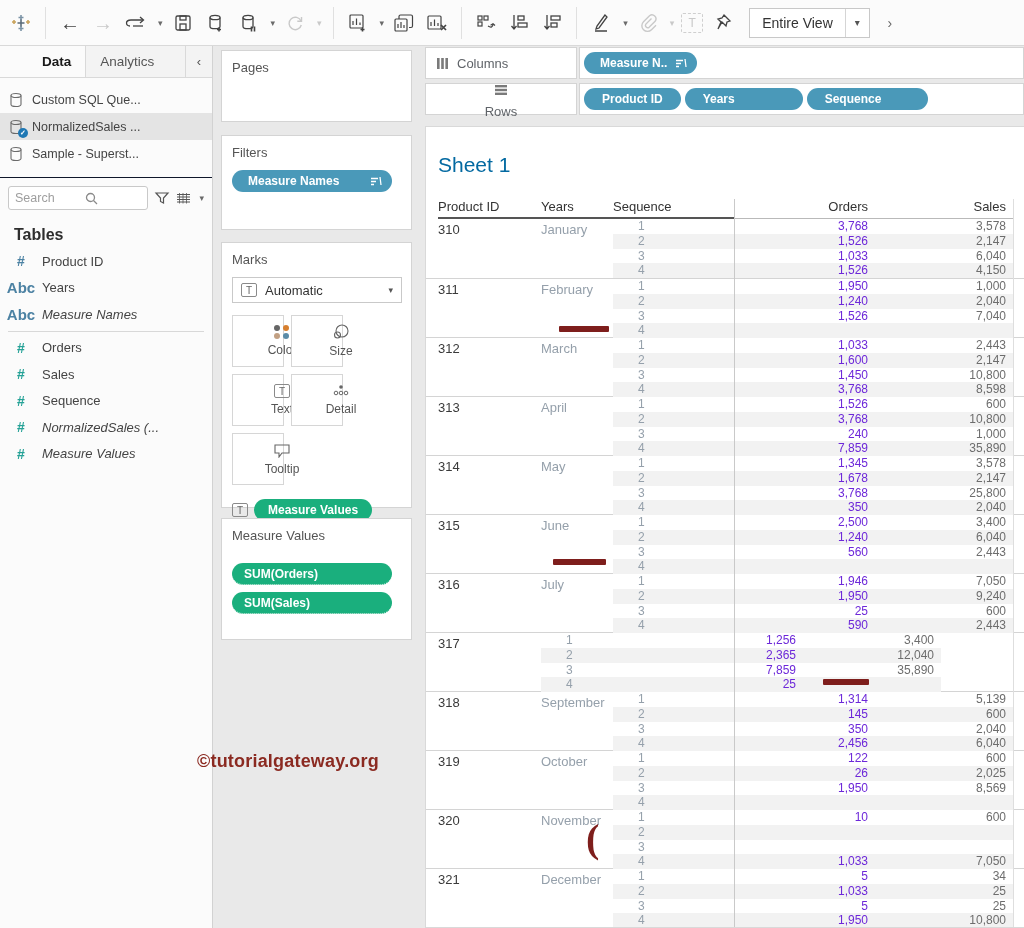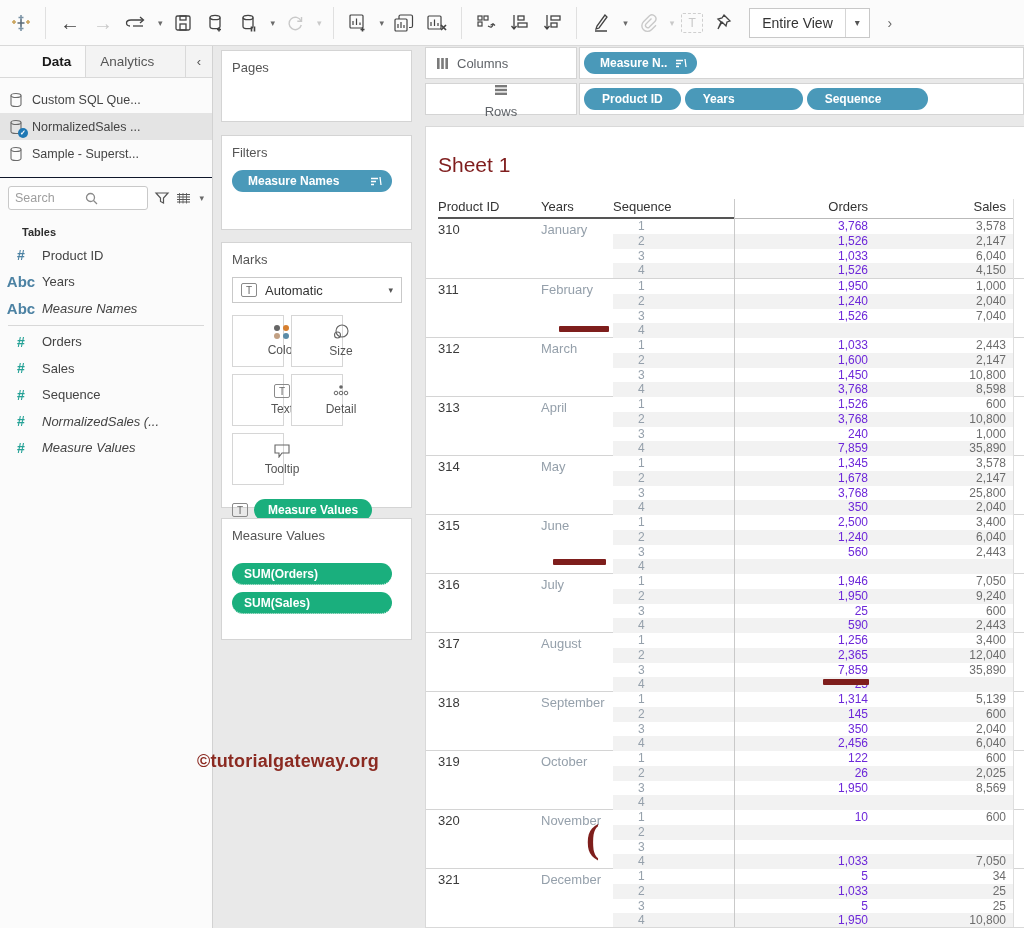--- a/index.html
+++ b/index.html
@@ -30,21 +30,21 @@
   #datasource-list { padding:8px 0 10px 0; border-bottom:1px solid #0f172a; }
   .ds-row { height:27px; display:flex; align-items:center; padding:0 8px; gap:8px; font-size:12.5px; color:#444; cursor:pointer; position:relative; }
   .ds-row.selected { background:#e4e4e4; }
   .ds-ico { position:relative; width:16px; height:16px; }
   .ds-badge { position:absolute; right:-4px; bottom:-3px; width:10px; height:10px; background:#1f78b4; border-radius:50%; color:#fff; font-size:7px; line-height:10px; text-align:center; font-weight:bold; }
   #search-row { display:flex; align-items:center; padding:8px 8px 6px 8px; gap:6px; }
   #search-box { flex:1; height:24px; border:1px solid #c9c9c9; border-radius:3px; background:#fff; display:flex; align-items:center; padding:0 6px; }
   #search-box input { border:none; outline:none; width:70px; font-size:12.5px; color:#333; font-family:"Liberation Sans",sans-serif; background:transparent; }
   #search-box input::placeholder { color:#9e9e9e; }
   .side-tool { color:#555; cursor:pointer; display:flex; align-items:center; }
-  #tables-header { font-size:11px; font-weight:bold; color:#2d2d2d; padding:10px 10px 4px 22px; }
+  #tables-header { font-size:16px; font-weight:bold; color:#2d2d2d; padding:10px 10px 4px 14px; }
   .field-row { height:26.5px; display:flex; align-items:center; padding:0 6px; gap:6px; cursor:pointer; }
   .field-ico { width:30px; text-align:center; font-size:15px; font-weight:bold; }
   .field-ico.dim { color:#4c82a3; }
   .field-ico.meas { color:#26a297; }
   .field-ico.hash { font-size:14px; }
   .field-label { font-size:13px; color:#444; }
   .field-label.it { font-style:italic; }
   .field-divider { height:1px; background:#d8d8d8; margin:3px 8px; }
 
   
@@ -77,21 +77,21 @@
   
   .shelf-label-box { position:absolute; left:425px; width:152px; height:32px; background:#fff; border:1px solid #d4d4d4; display:flex; align-items:center; gap:8px; padding:0 10px; font-size:13px; color:#5f6368; }
   .shelf-pill-box { position:absolute; left:579px; width:445px; height:32px; background:#fff; border:1px solid #d4d4d4; display:flex; align-items:center; gap:4px; padding:0 4px; overflow:hidden; }
   #columns-label { top:47px; } #columns-pills { top:47px; }
   #rows-label { top:83px;flex-direction:column; } #rows-pills { top:83px; }
   .shelf-pill-box .pill { padding:0 18px; }
   .shelf-pill-box .pill.hasico { padding:0 10px 0 16px; }
 
   
   #sheet { position:absolute; left:425px; top:126px; width:599px; height:802px; background:#fff; border:1px solid #d9d9d9; border-right:none; overflow:hidden; }
-  #sheet-title { font-size:21px; color:#7f1d1d; padding:26px 8px 0 12px; height:72px; }
+  #sheet-title { font-size:21px; color:#0369a1; padding:26px 8px 0 12px; height:72px; }
   #thead { display:flex; height:20px; padding-left:12px; font-size:13px; color:#333; }
   .h-dim { display:flex; border-bottom:2px solid #555; }
   .h-meas { display:flex; border-bottom:1px solid #b9b9b9; }
   .h-pid { width:103px; } .h-years { width:72px; } .h-seq { width:121px; }
   .h-ord { width:142px; text-align:right; padding-right:8px; }
   .h-sal { width:137px; text-align:right; padding-right:7px; }
   .tgroup { display:flex; height:59px; padding-left:12px; }
   .tgroup.bt { border-top:1px solid #d4d4d4; }
   .c-pid { width:103px; font-size:13px; color:#3a3a3a; padding-top:3px; }
   .c-years { width:72px; font-size:13px; color:#95a0ab; padding-top:3px; }
@@ -659,21 +659,20 @@
           </div>
           <div class="srow stripe">
             <div class="c-seq">4</div>
             <div class="c-ord">590</div>
             <div class="c-sal">2,443</div>
           </div>
         </div>
       </div>
       <div class="tgroup bt">
         <div class="c-pid">317</div>
-        <div class="c-years">August</div>
         <div class="seqcol">
           <div class="srow">
             <div class="c-seq">1</div>
             <div class="c-ord">1,256</div>
             <div class="c-sal">3,400</div>
           </div>
           <div class="srow stripe">
             <div class="c-seq">2</div>
             <div class="c-ord">2,365</div>
             <div class="c-sal">12,040</div>

